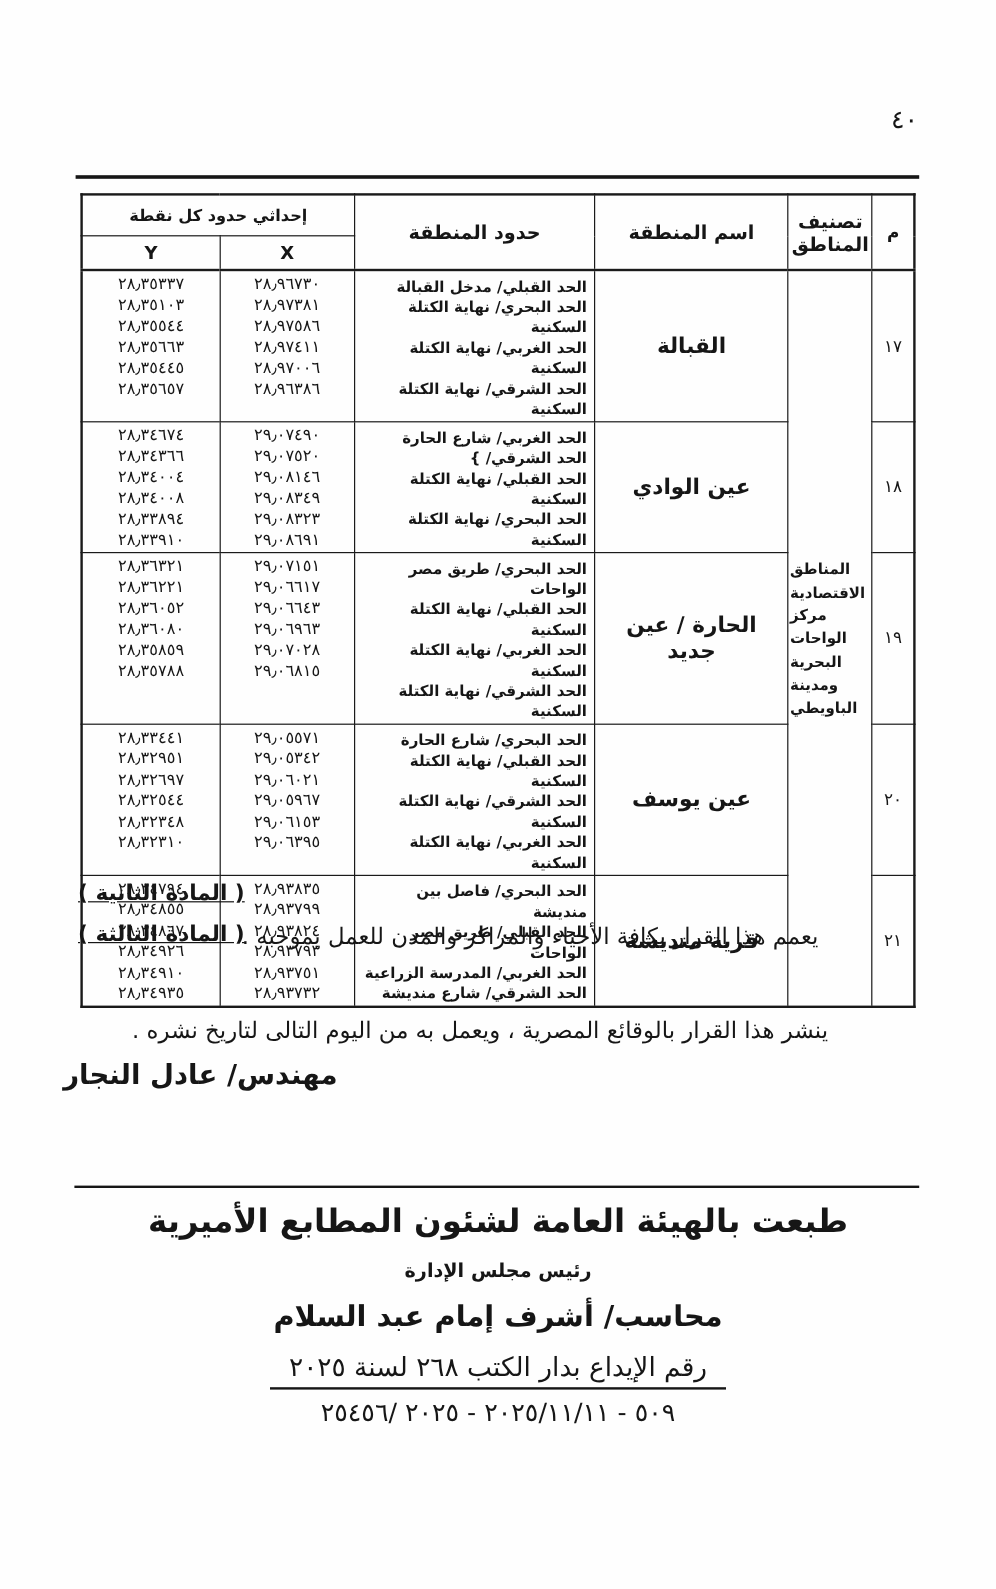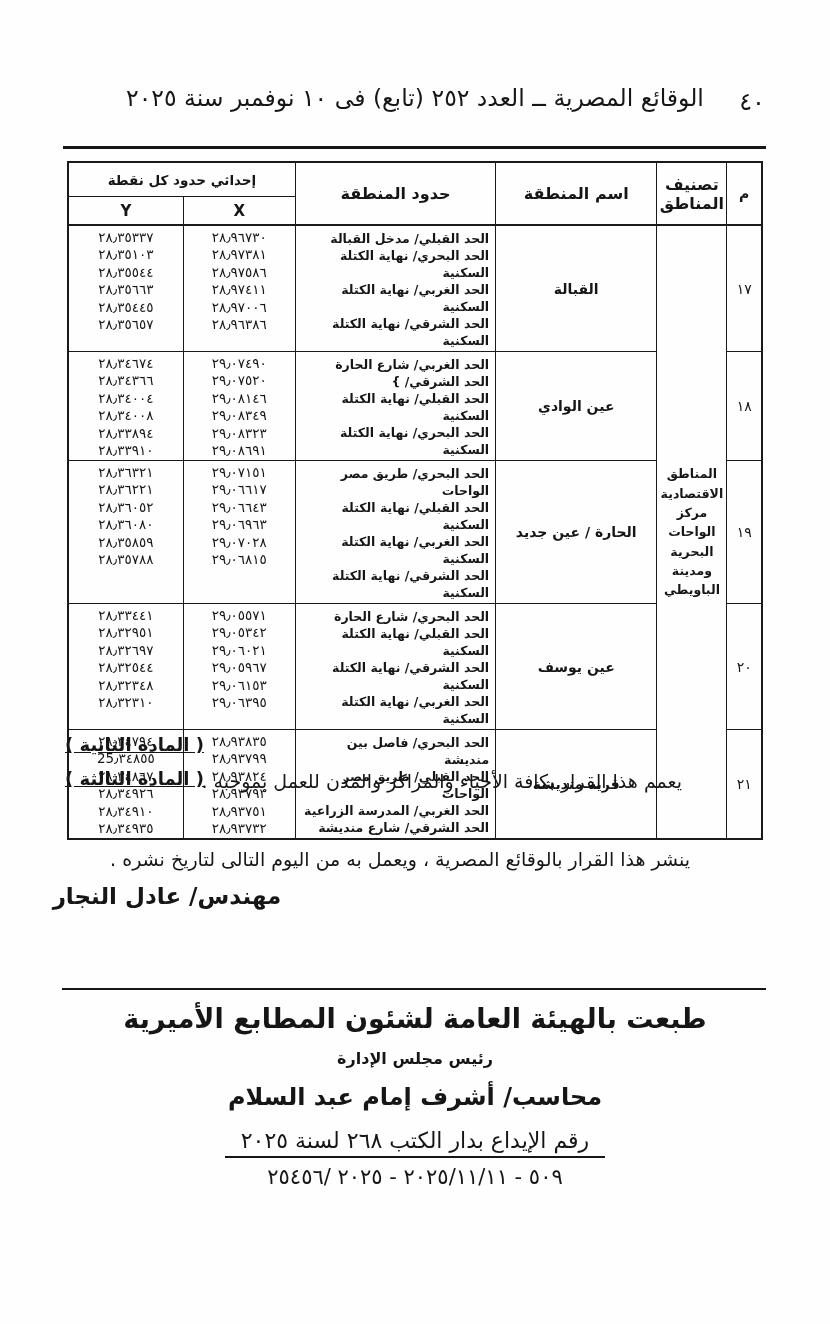--- a/index.html
+++ b/index.html
@@ -3,45 +3,45 @@
 <meta charset="utf-8">
 <style>
   html,body{margin:0;padding:0;background:#e9e9e9;}
   .page{
     position:relative;width:830px;height:1324px;margin:0 auto;
     background:#fefefe;color:#161616;
     font-family:"DejaVu Sans",sans-serif;direction:rtl;overflow:hidden;
   }
   
   .page-header{position:absolute;top:84px;right:65px;left:65px;height:42px;}
-  .page-number{position:absolute;right:0;top:4px;font-size:24px;}
+  .page-number{position:absolute;right:0;top:4px;font-size:21px;}
   .page-title{display:block;text-align:center;font-size:23.5px;}
   .header-rule{position:absolute;top:146px;right:64px;left:63px;border-top:3px solid #161616;}
   
   table.gov-table{
     position:absolute;top:161px;right:67px;
     border-collapse:collapse;table-layout:fixed;width:696px;
     border:2.5px solid #1a1a1a;
   }
   .gov-table th,.gov-table td{border:1px solid #1a1a1a;overflow:hidden;}
   .gov-table thead th{font-weight:bold;padding:3px 2px;border-bottom:2.5px solid #1a1a1a;}
   .h-serial{font-size:14px;}
   .h-class,.h-name,.h-bound{font-size:16px;}
   .h-coords{font-size:13.5px;height:27px;border-bottom:1px solid #1a1a1a !important;margin-left:24px;}
   .h-x,.h-y{font-size:15px;height:21px;font-weight:bold;}
   .h-class,.c-class{border-left:2.5px solid #1a1a1a;}
   .h-bound,.c-bound{border-left:2px solid #1a1a1a;}
   .gov-table tbody td{vertical-align:top;}
   .row-17{height:105px}.row-18{height:98px}.row-19{height:99px}.row-20{height:96px}.row-21{height:109px}
   .c-serial{vertical-align:middle !important;text-align:center;font-size:14px;}
   .c-class{
-    vertical-align:middle !important;text-align:center;font-weight:bold;
+    vertical-align:middle !important;text-align:left;font-weight:bold;
     font-size:12.5px;line-height:1.55;padding:18px 1px;
   }
-  .c-name{vertical-align:middle !important;text-align:center;font-weight:bold;font-size:14px;padding:8px 4px;}
+  .c-name{vertical-align:middle !important;text-align:center;font-weight:bold;font-size:18px;padding:8px 4px;}
   .c-bound{font-weight:bold;font-size:12.5px;line-height:17px;padding:4px 6px 2px 2px;text-align:right;}
   .c-x,.c-y{text-align:center;font-size:13.5px;line-height:17.4px;padding:3px 1px 0;}
   
   .article-heading{position:absolute;left:65px;right:65px;text-align:left;font-weight:bold;font-size:18px;text-decoration:underline;}
   .article-2-heading{top:734px;}
   .article-3-heading{top:768px;}
   .article-body{position:absolute;left:65px;text-align:right;font-size:19px;}
   .article-2-body{top:770px;right:148px;}
   .article-3-body{top:848px;right:140px;}
   
@@ -58,21 +58,20 @@
   .deposit-rule{width:380px;margin:3px auto 7px;border:0;border-top:2px solid #161616;}
   .print-code{font-size:21px;direction:ltr;}
 </style>
 </head>
 <body>
 
 <div class="page">
 
   <div class="page-header">
     <span class="page-number">٤٠</span>
-    <span class="page-title">الوقائع المصرية ــ العدد ٢٥٢ (تابع) فى ١٠ نوفمبر سنة ٢٠٢٥</span>
   </div>
   <div class="header-rule"></div>
 
   <table class="gov-table">
     <colgroup>
       <col style="width:35px">
         <col style="width:70px">
         <col style="width:161px">
       <col style="width:200px">
         <col style="width:112px">
@@ -209,21 +208,21 @@
         <td class="c-x">
             <div>٢٨٫٩٣٨٣٥</div>
             <div>٢٨٫٩٣٧٩٩</div>
             <div>٢٨٫٩٣٨٢٤</div>
             <div>٢٨٫٩٣٧٩٣</div>
             <div>٢٨٫٩٣٧٥١</div>
             <div>٢٨٫٩٣٧٣٢</div>
           </td>
         <td class="c-y">
             <div>٢٨٫٣٤٧٩٤</div>
-            <div>25٫٣٤٨٥٥</div>
+            <div>٢٨٫٣٤٨٥٥</div>
             <div>٢٨٫٣٤٨٦٧</div>
             <div>٢٨٫٣٤٩٢٦</div>
             <div>٢٨٫٣٤٩١٠</div>
             <div>٢٨٫٣٤٩٣٥</div>
           </td>
       </tr>
     </tbody>
   </table>
 
   <div class="article-heading article-2-heading">( المادة الثانية )</div>

